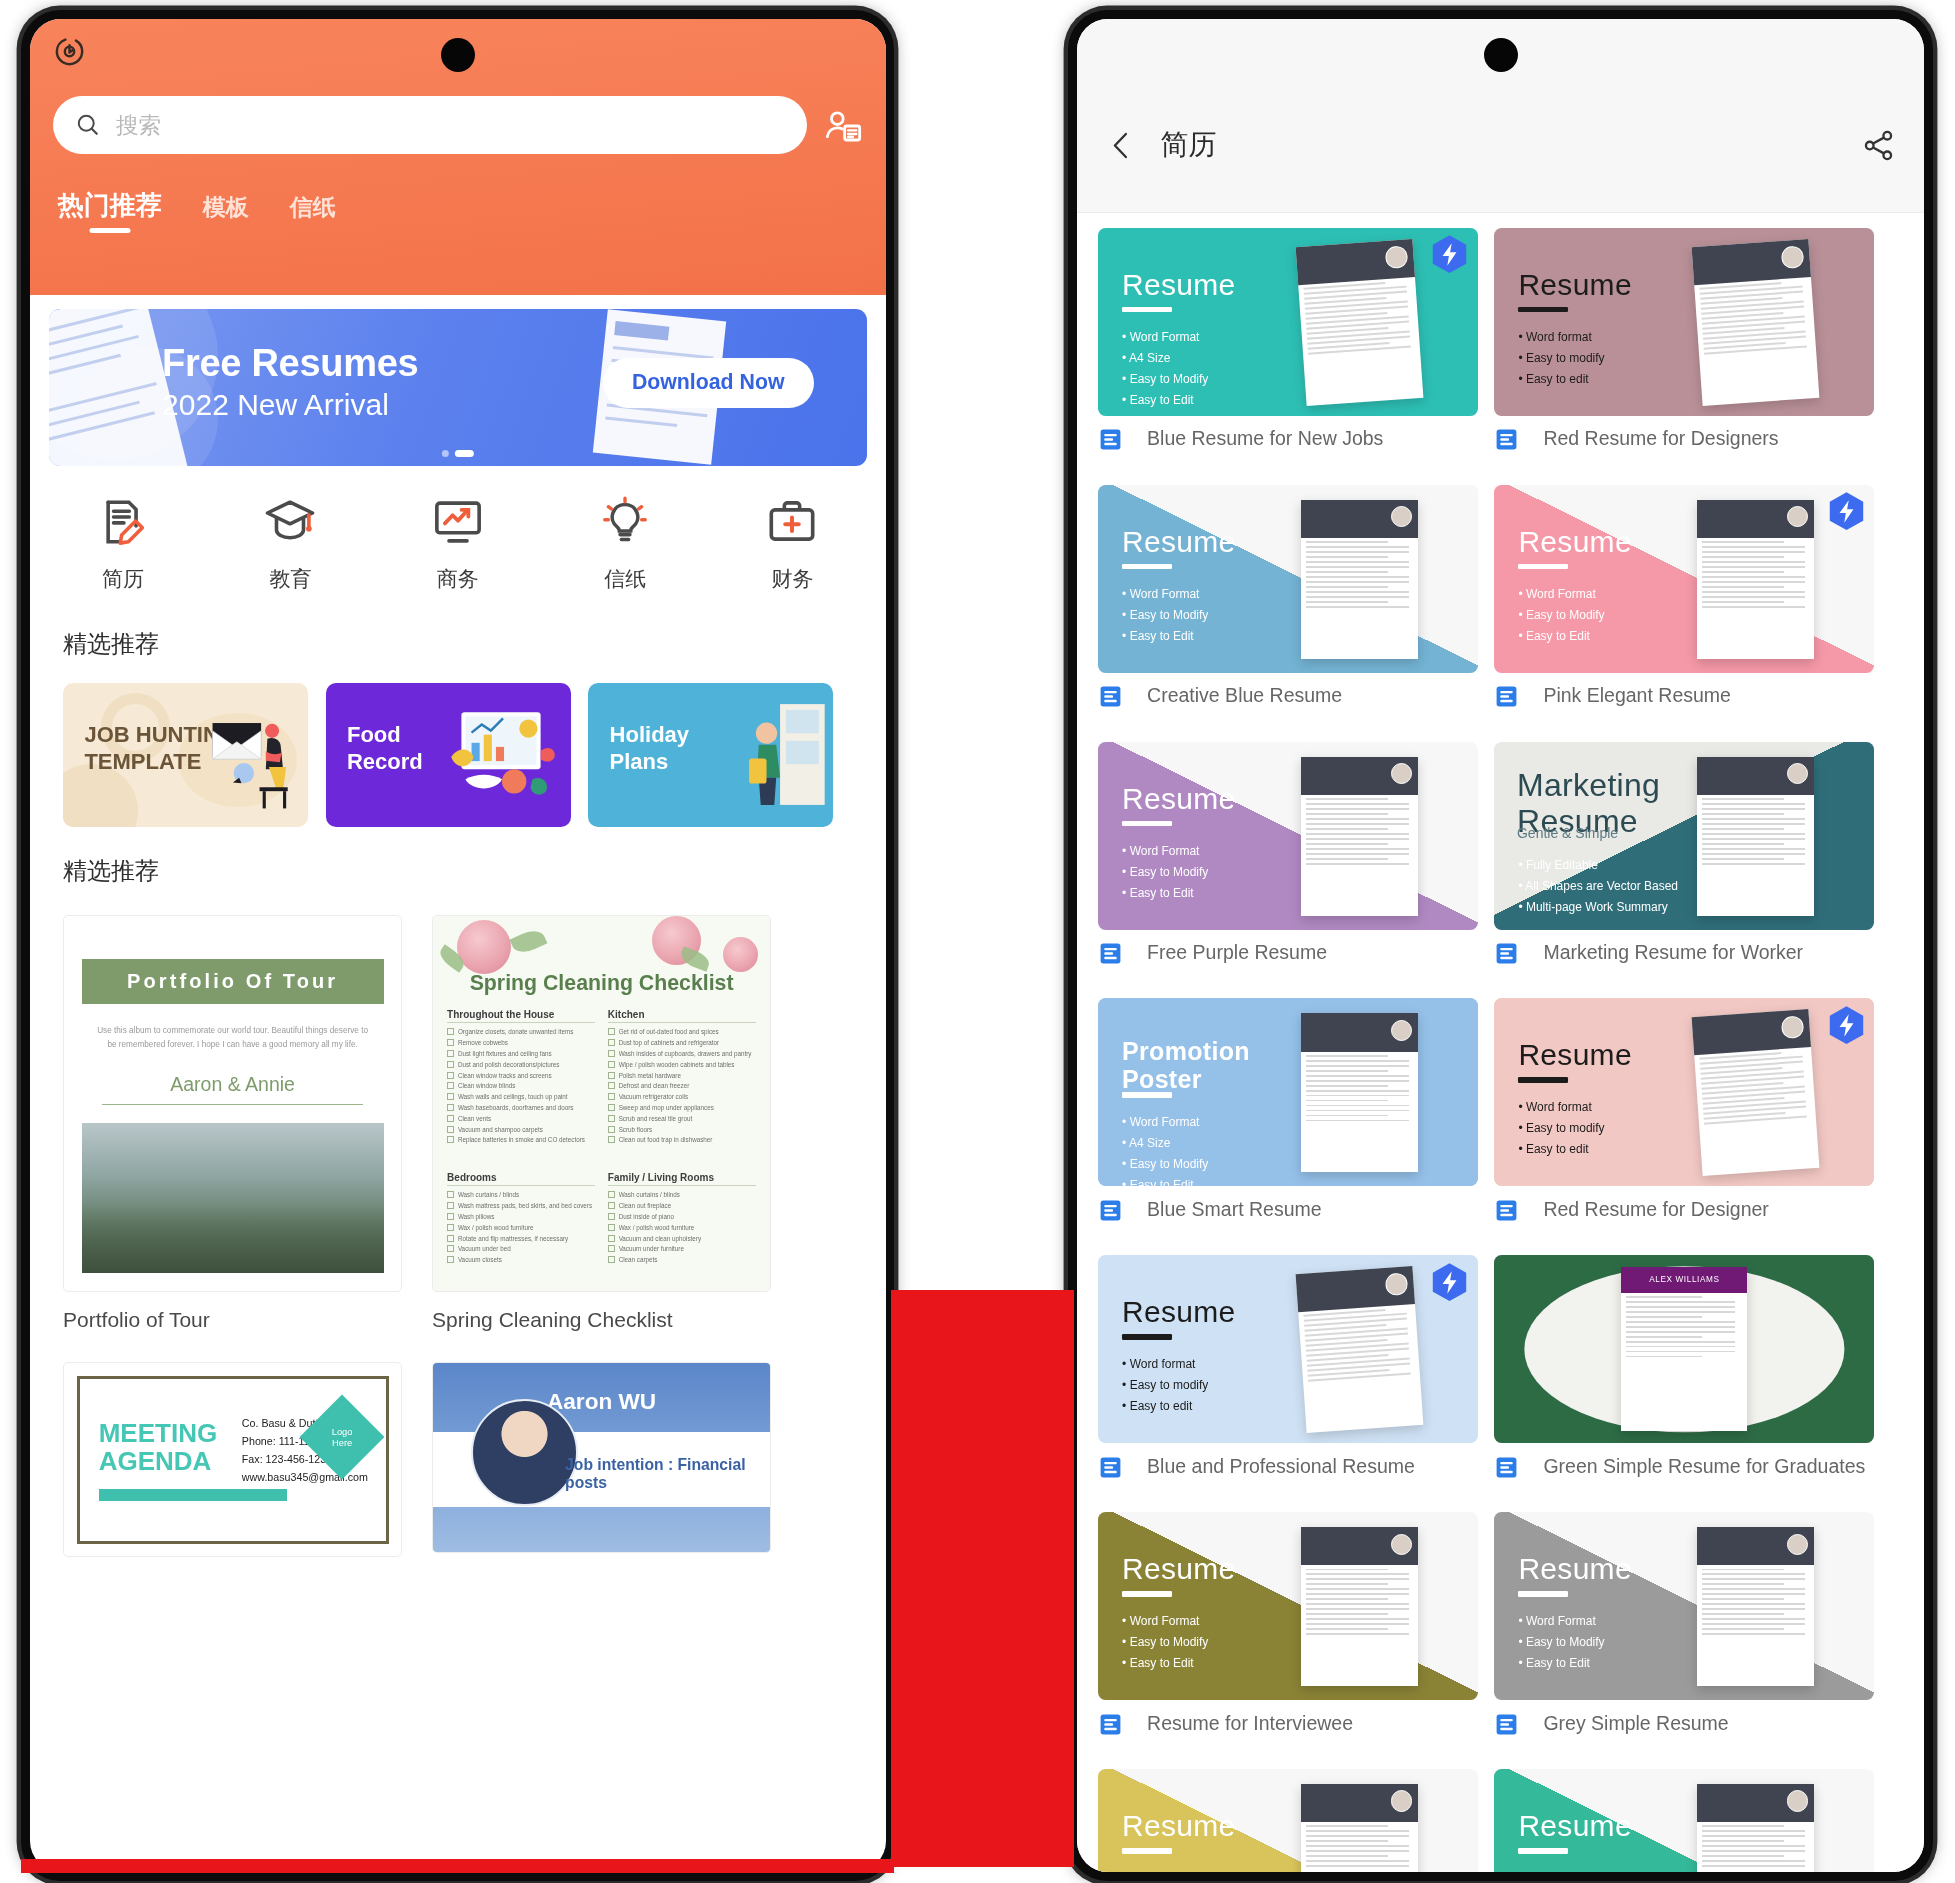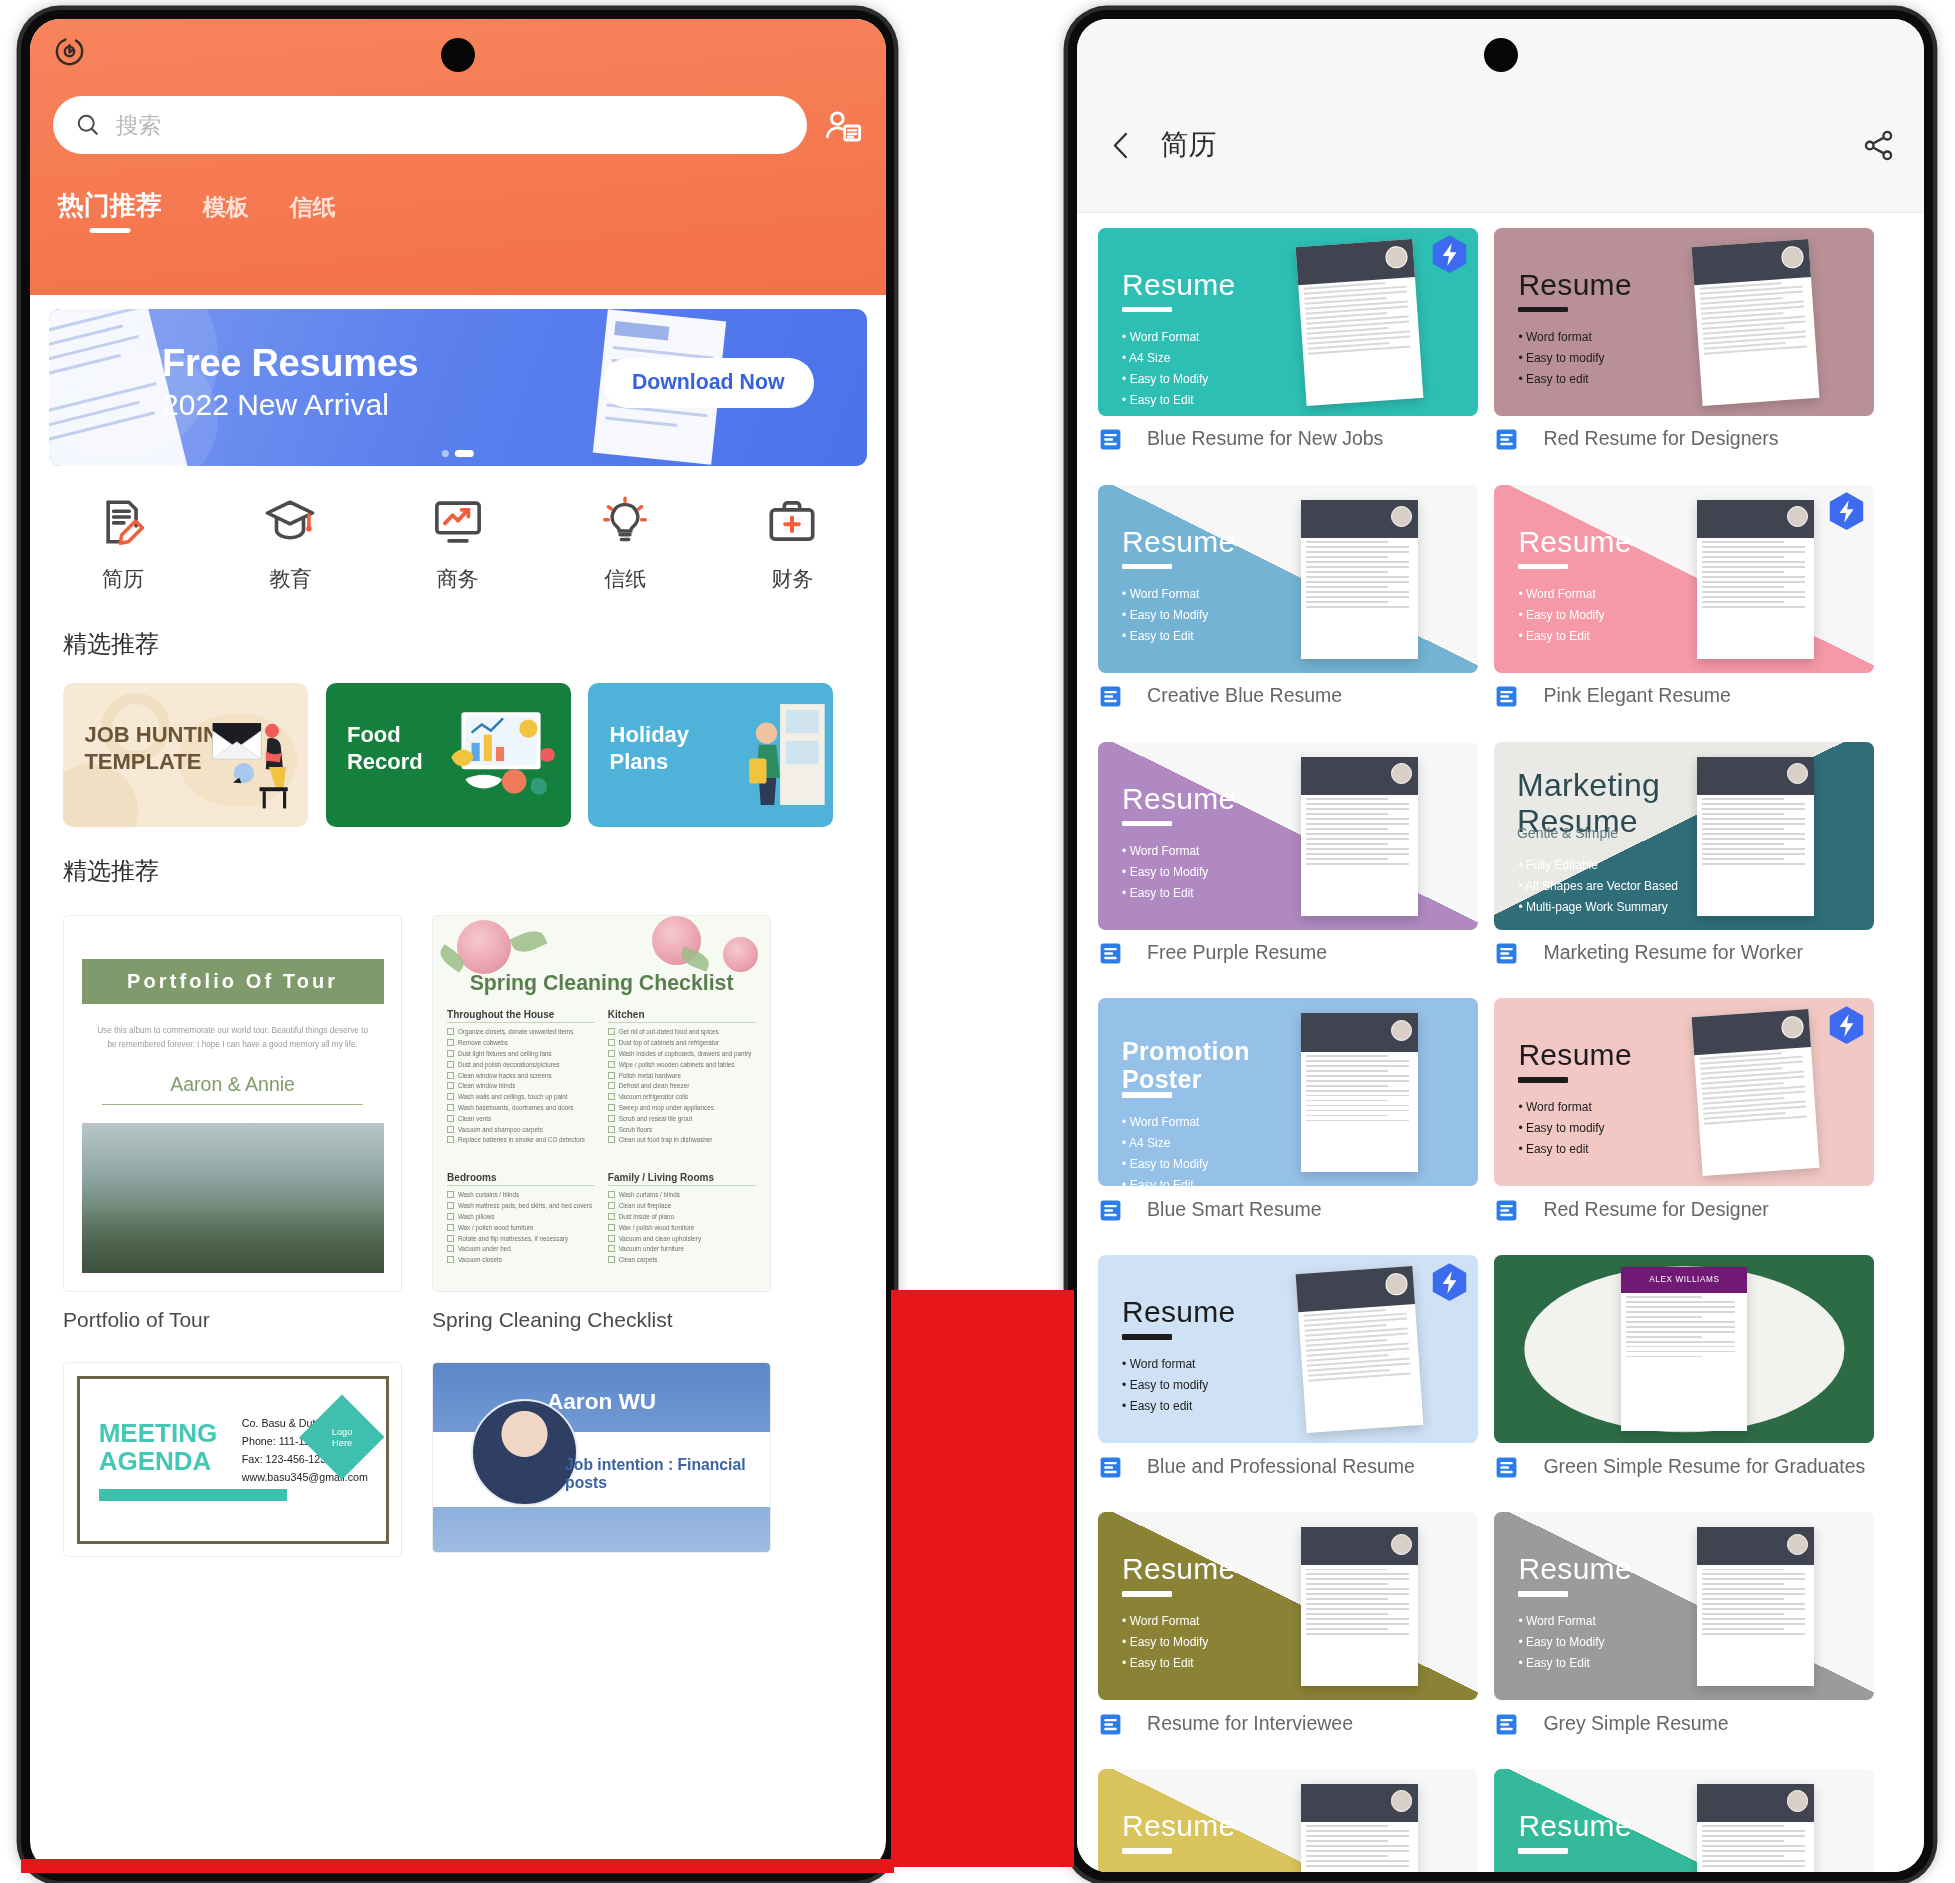--- a/index.html
+++ b/index.html
@@ -267,21 +267,21 @@
               <path d="M86 36c8-3 16 1 17 9l3 30h-22z" fill="#23232b"></path>
               <path d="M84 52c6 4 14 5 20 2l-2 12-18-2z" fill="#f05b5b"></path>
               <path d="M88 72h22l-4 30h-8z" fill="#f2c33e"></path>
               <rect x="76" y="98" width="36" height="5" fill="#1c1c22"></rect>
               <rect x="80" y="103" width="4" height="22" fill="#1c1c22"></rect>
               <rect x="106" y="103" width="4" height="22" fill="#1c1c22"></rect>
               <circle cx="56" cy="80" r="13" fill="#a8c8f0"></circle>
               <path d="M50 86l-8 6 11 1z" fill="#1c1c22"></path>
             </svg>
           </div>
-          <div class="gcard" style="background:#15803d">
+          <div class="gcard" style="background:#6d28d9">
             <div class="gt" style="color:#fff;white-space:pre-line">Food
 Record</div>
             <svg viewBox="0 0 130 120" style="position:absolute;right:3.8px;top:8.8px;width:132px;height:126px;">
               <rect x="26" y="18" width="78" height="56" rx="3" fill="#ffffff"></rect>
               <rect x="30" y="22" width="70" height="48" fill="#eef5fb"></rect>
               <rect x="36" y="48" width="8" height="18" fill="#5aa9e6"></rect>
               <rect x="48" y="40" width="8" height="26" fill="#f2c33e"></rect>
               <rect x="60" y="52" width="8" height="14" fill="#f07b5b"></rect>
               <path d="M36 38l10-8 9 6 12-12" fill="none" stroke="#2a7db5" stroke-width="2.4"></path>
               <circle cx="92" cy="34" r="9" fill="#f2c33e"></circle>

